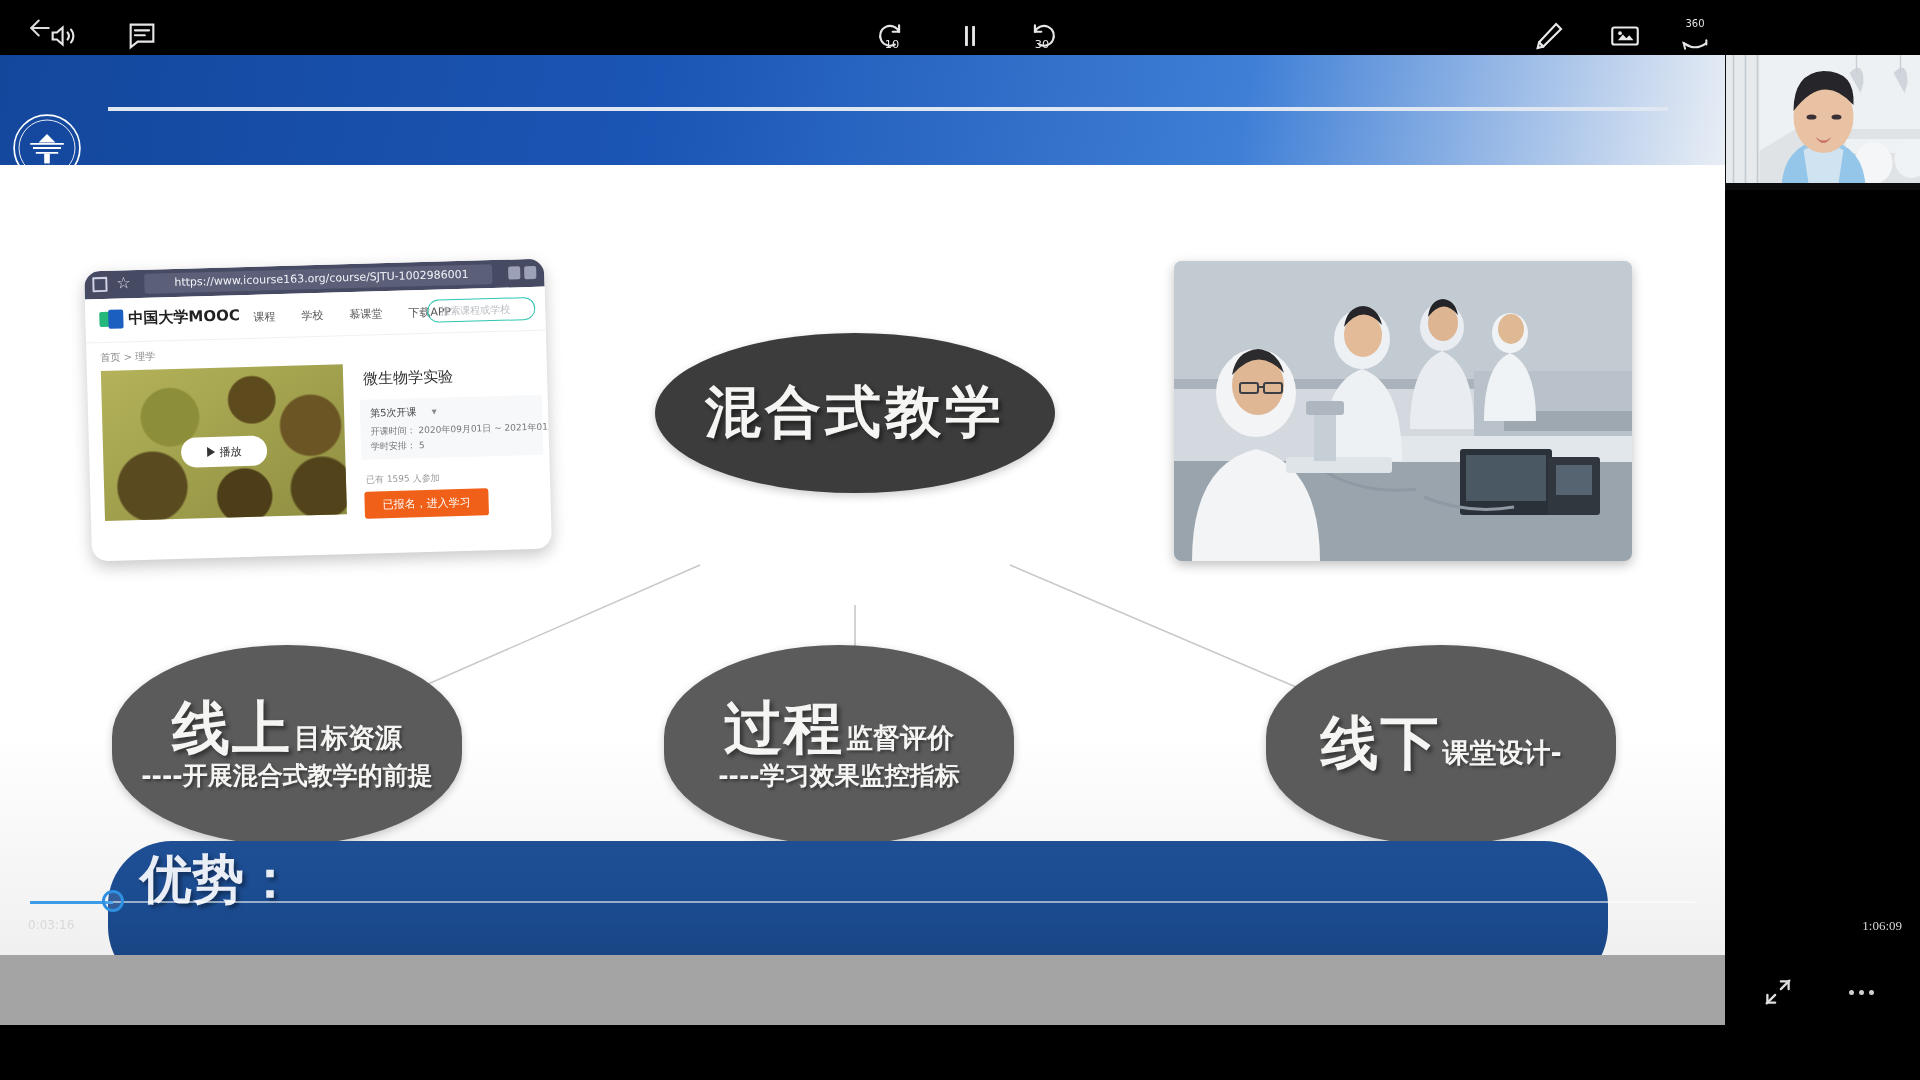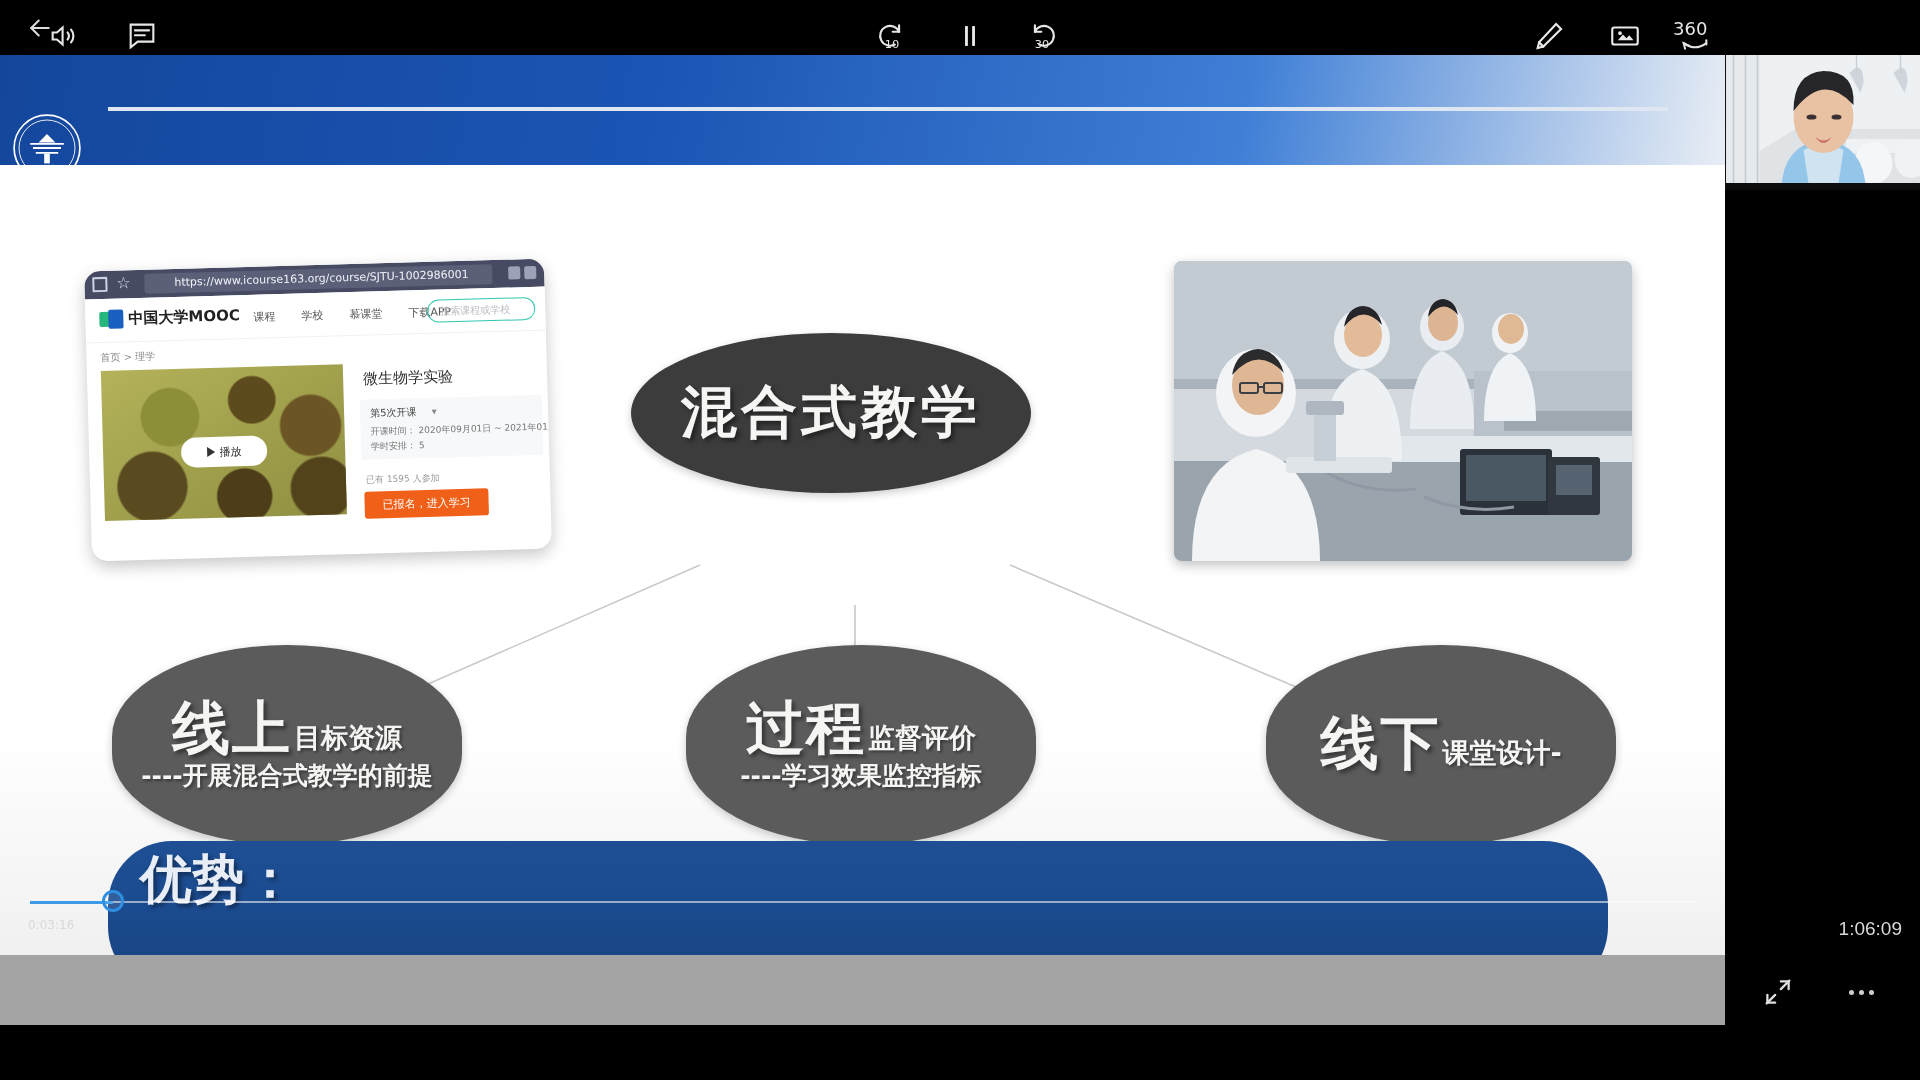--- a/index.html
+++ b/index.html
@@ -121,27 +121,27 @@
 
   
   .lines { position: absolute; left: 0; top: 110px; width: 1725px; height: 790px; pointer-events: none; }
 
   
   .ellipse { position: absolute; background: #3f3f3f; border-radius: 50%;
              display: flex; flex-direction: column; align-items: center; justify-content: center;
              color: #f5f6f3; text-align: center;
              font-family: "DejaVu Sans", sans-serif;
              box-shadow: 0 3px 9px rgba(0,0,0,.2); }
-  .ellipse.center { left: 631px; top: 168px; width: 400px; height: 160px; background: #3c3c3c; }
+  .ellipse.center { left: 655px; top: 168px; width: 400px; height: 160px; background: #3c3c3c; }
   .ellipse.center .txt { font-size: 56px; font-weight: bold; letter-spacing: 4px;
                          text-shadow: 3px 3px 4px rgba(0,0,0,.45); }
 
   .ellipse.leaf { width: 350px; height: 200px; background: #5b5b5b; border-radius: 50%/46%; }
   .ellipse.leaf.l1 { left: 112px; top: 480px; }
-  .ellipse.leaf.l2 { left: 686px; top: 480px; }
+  .ellipse.leaf.l2 { left: 664px; top: 480px; }
   .ellipse.leaf.l3 { left: 1266px; top: 480px; }
   .leaf-head { display: flex; align-items: flex-end; justify-content: center;
                gap: 2px; line-height: 1; margin-bottom: 4px; }
   .leaf-big { font-size: 58px; font-weight: bold; letter-spacing: 2px;
               text-shadow: 3px 3px 4px rgba(0,0,0,.45); }
   .leaf-small { font-size: 27px; font-weight: bold; padding-bottom: 6px;
                 text-shadow: 2px 2px 3px rgba(0,0,0,.4); }
   .leaf-sub { font-size: 25px; font-weight: bold; line-height: 1.18; padding: 0 14px;
               text-shadow: 2px 2px 3px rgba(0,0,0,.4); }
 
@@ -169,44 +169,44 @@
   .ctrlbar { position: absolute; left: 0; top: 955px; width: 1725px; height: 70px;
              background: #a4a4a4; }
   .seek { position: absolute; left: 0; top: 898px; width: 1725px; height: 8px; }
   .seek .track { position: absolute; left: 30px; top: 3px; width: 1665px; height: 2px;
                  background: rgba(255,255,255,.55); }
   .seek .fill { position: absolute; left: 30px; top: 3px; width: 100px; height: 3px; background: #3d9ae8; }
   .seek .knob { position: absolute; left: 118px; top: -8px; width: 22px; height: 22px;
                 border: 3px solid #2f8fe0; border-radius: 50%; background: rgba(255,255,255,.10); }
   .time-cur { position: absolute; left: 28px; top: 918px; font-size: 12px; color: #d8d8d8;
               font-family: "DejaVu Sans", sans-serif; }
-  .time-tot { position: absolute; right: 18px; top: 918px; font-size: 19px; color: #d8d8d8;
-              font-family: Liberation Sans, sans-serif; }
+  .time-tot { position: absolute; right: 18px; top: 918px; font-size: 13px; color: #d8d8d8;
+              font-family: Liberation Serif, serif; }
 
   .ctl { position: absolute; top: 14px; width: 44px; height: 44px; cursor: pointer;
          display: flex; align-items: center; justify-content: center; }
   .ctl svg { width: 34px; height: 34px; }
   .ctl.volume { left: 42px; }
   .ctl.danmaku { left: 120px; }
   .ctl.back10 { left: 870px; }
   .ctl.pause  { left: 948px; }
   .ctl.fwd30  { left: 1020px; }
   .ctl.pencil { left: 1527px; }
   .ctl.snapshot { left: 1603px; }
   .ctl.deg360 { left: 1673px; }
 
   .ctl-blk { position: absolute; top: 969px; width: 46px; height: 46px; cursor: pointer;
              display: flex; align-items: center; justify-content: center; }
   .ctl-blk svg { width: 34px; height: 34px; }
   .ctl-blk.shrink { left: 1755px; }
   .ctl-blk.more   { left: 1838px; }
   .more-dots { display: flex; gap: 5px; }
   .more-dots i { width: 5px; height: 5px; border-radius: 50%; background: #cfcfcf; display: block; }
-  .deg-label { position: absolute; left: 0; top: 4px; width: 100%; text-align: left;
-               font-size: 18px; color: #e4e4e4; font-family: "DejaVu Sans", sans-serif; }
+  .deg-label { position: absolute; left: 0; top: 4px; width: 100%; text-align: center;
+               font-size: 10px; color: #e4e4e4; font-family: "DejaVu Sans", sans-serif; }
 </style>
 </head>
 <body>
 
 <div id="app">
 
   <div class="topbar">
     <div class="back-btn">
       <svg viewBox="0 0 24 24" fill="none" stroke="#dcdcdc" stroke-width="1.6" stroke-linecap="round" stroke-linejoin="round">
         <path d="M19 12H5"></path>

